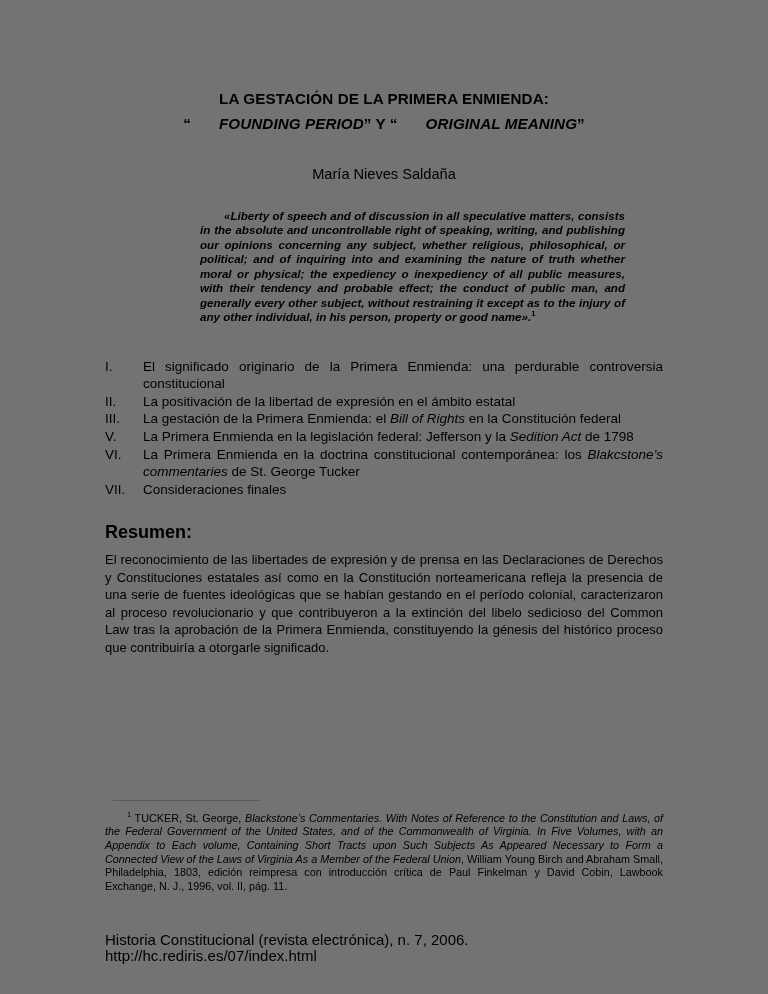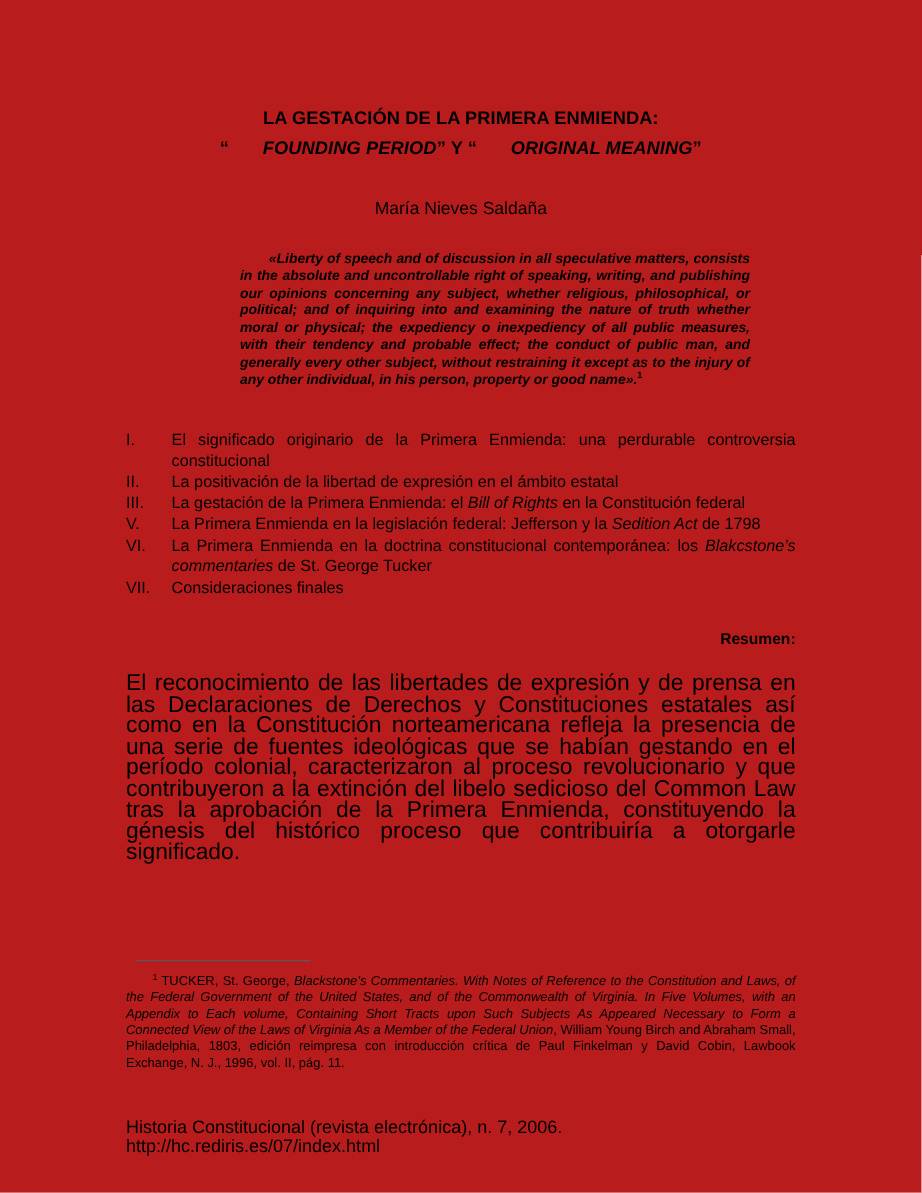--- a/index.html
+++ b/index.html
@@ -9,21 +9,21 @@
     background: #ffffff;
   }
   body {
     font-family: "Liberation Sans", sans-serif;
     color: #000000;
   }
   .page {
     position: relative;
     width: 768px;
     height: 994px;
-    background: #b91c1c;
+    background: #737373;
     overflow: hidden;
     box-sizing: border-box;
   }
   .content {
     position: absolute;
     left: 105px;
     top: 0;
     width: 558px;
   }
 
@@ -96,28 +96,27 @@
     font-style: italic;
   }
   
   .toc-item.short {
     text-align: left;
   }
 
   
   .resumen-head {
     margin-top: 26px;
-    font-size: 13px;
+    font-size: 18px;
     font-weight: bold;
     line-height: 17.6px;
-    text-align: right;
   }
   .resumen-body {
-    margin-top: 19px;
-    font-size: 19px;
+    margin-top: 9px;
+    font-size: 13px;
     line-height: 17.6px;
     text-align: justify;
     hyphens: none;
   }
 
   
   .footnote-zone {
     position: absolute;
     left: 105px;
     top: 800px;

